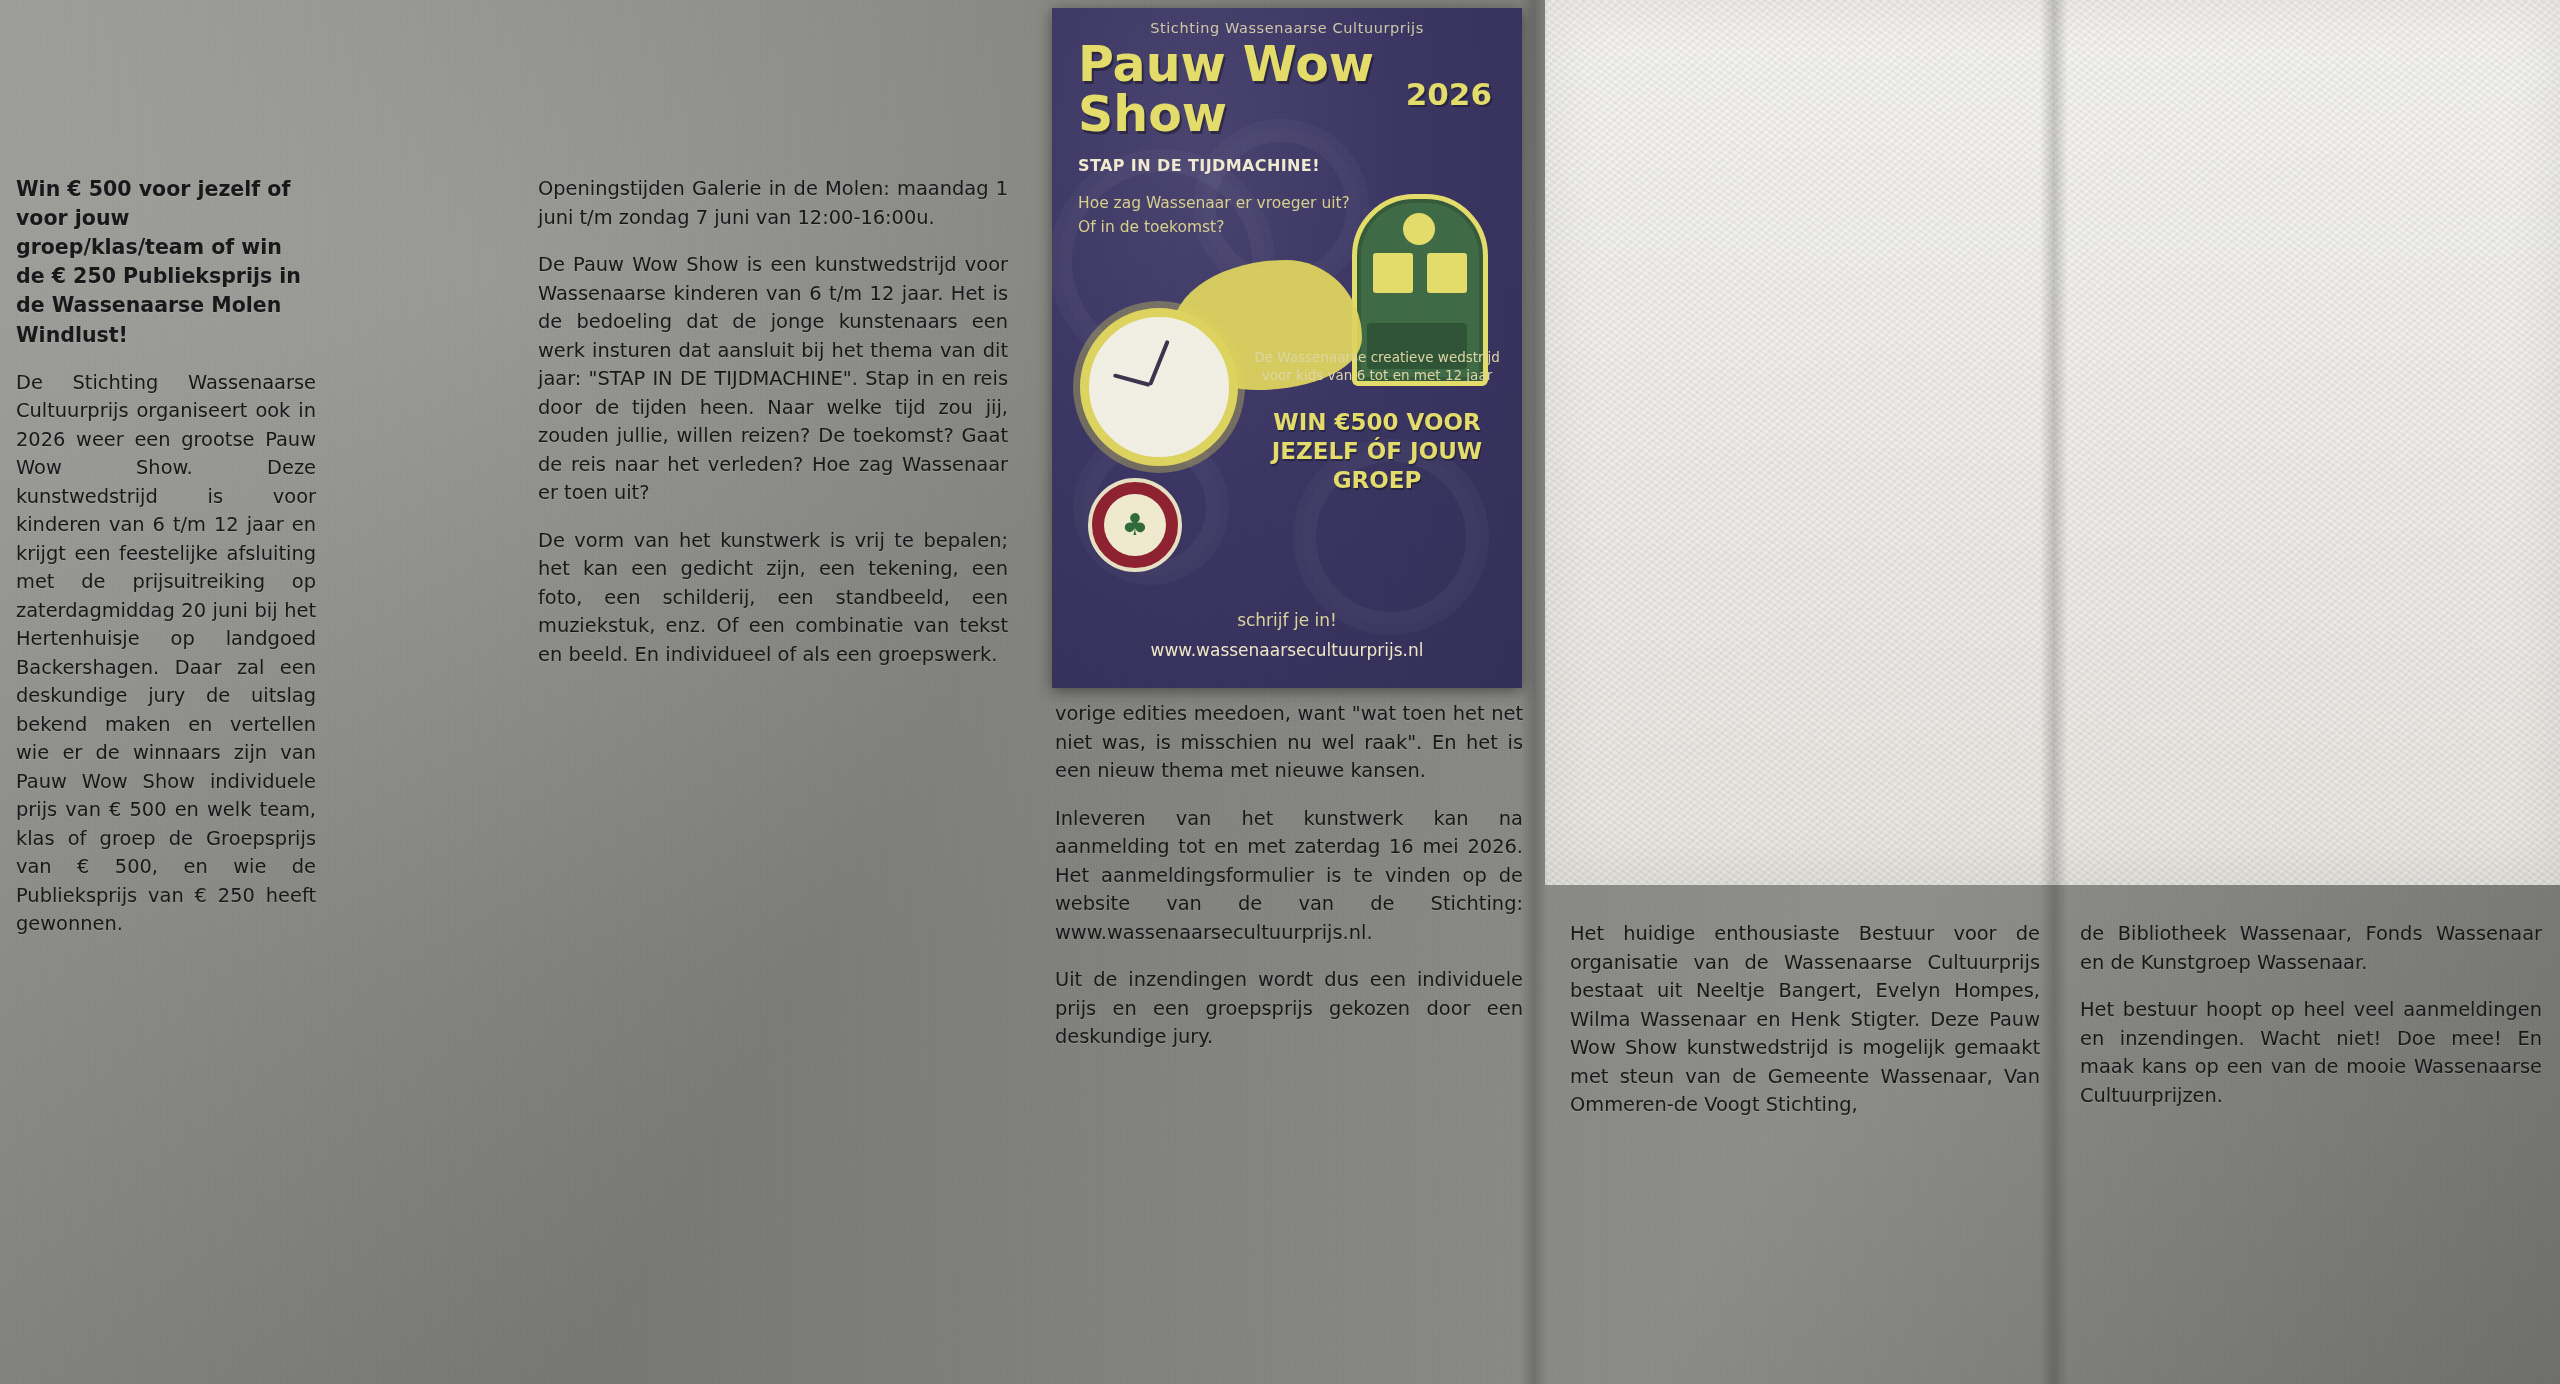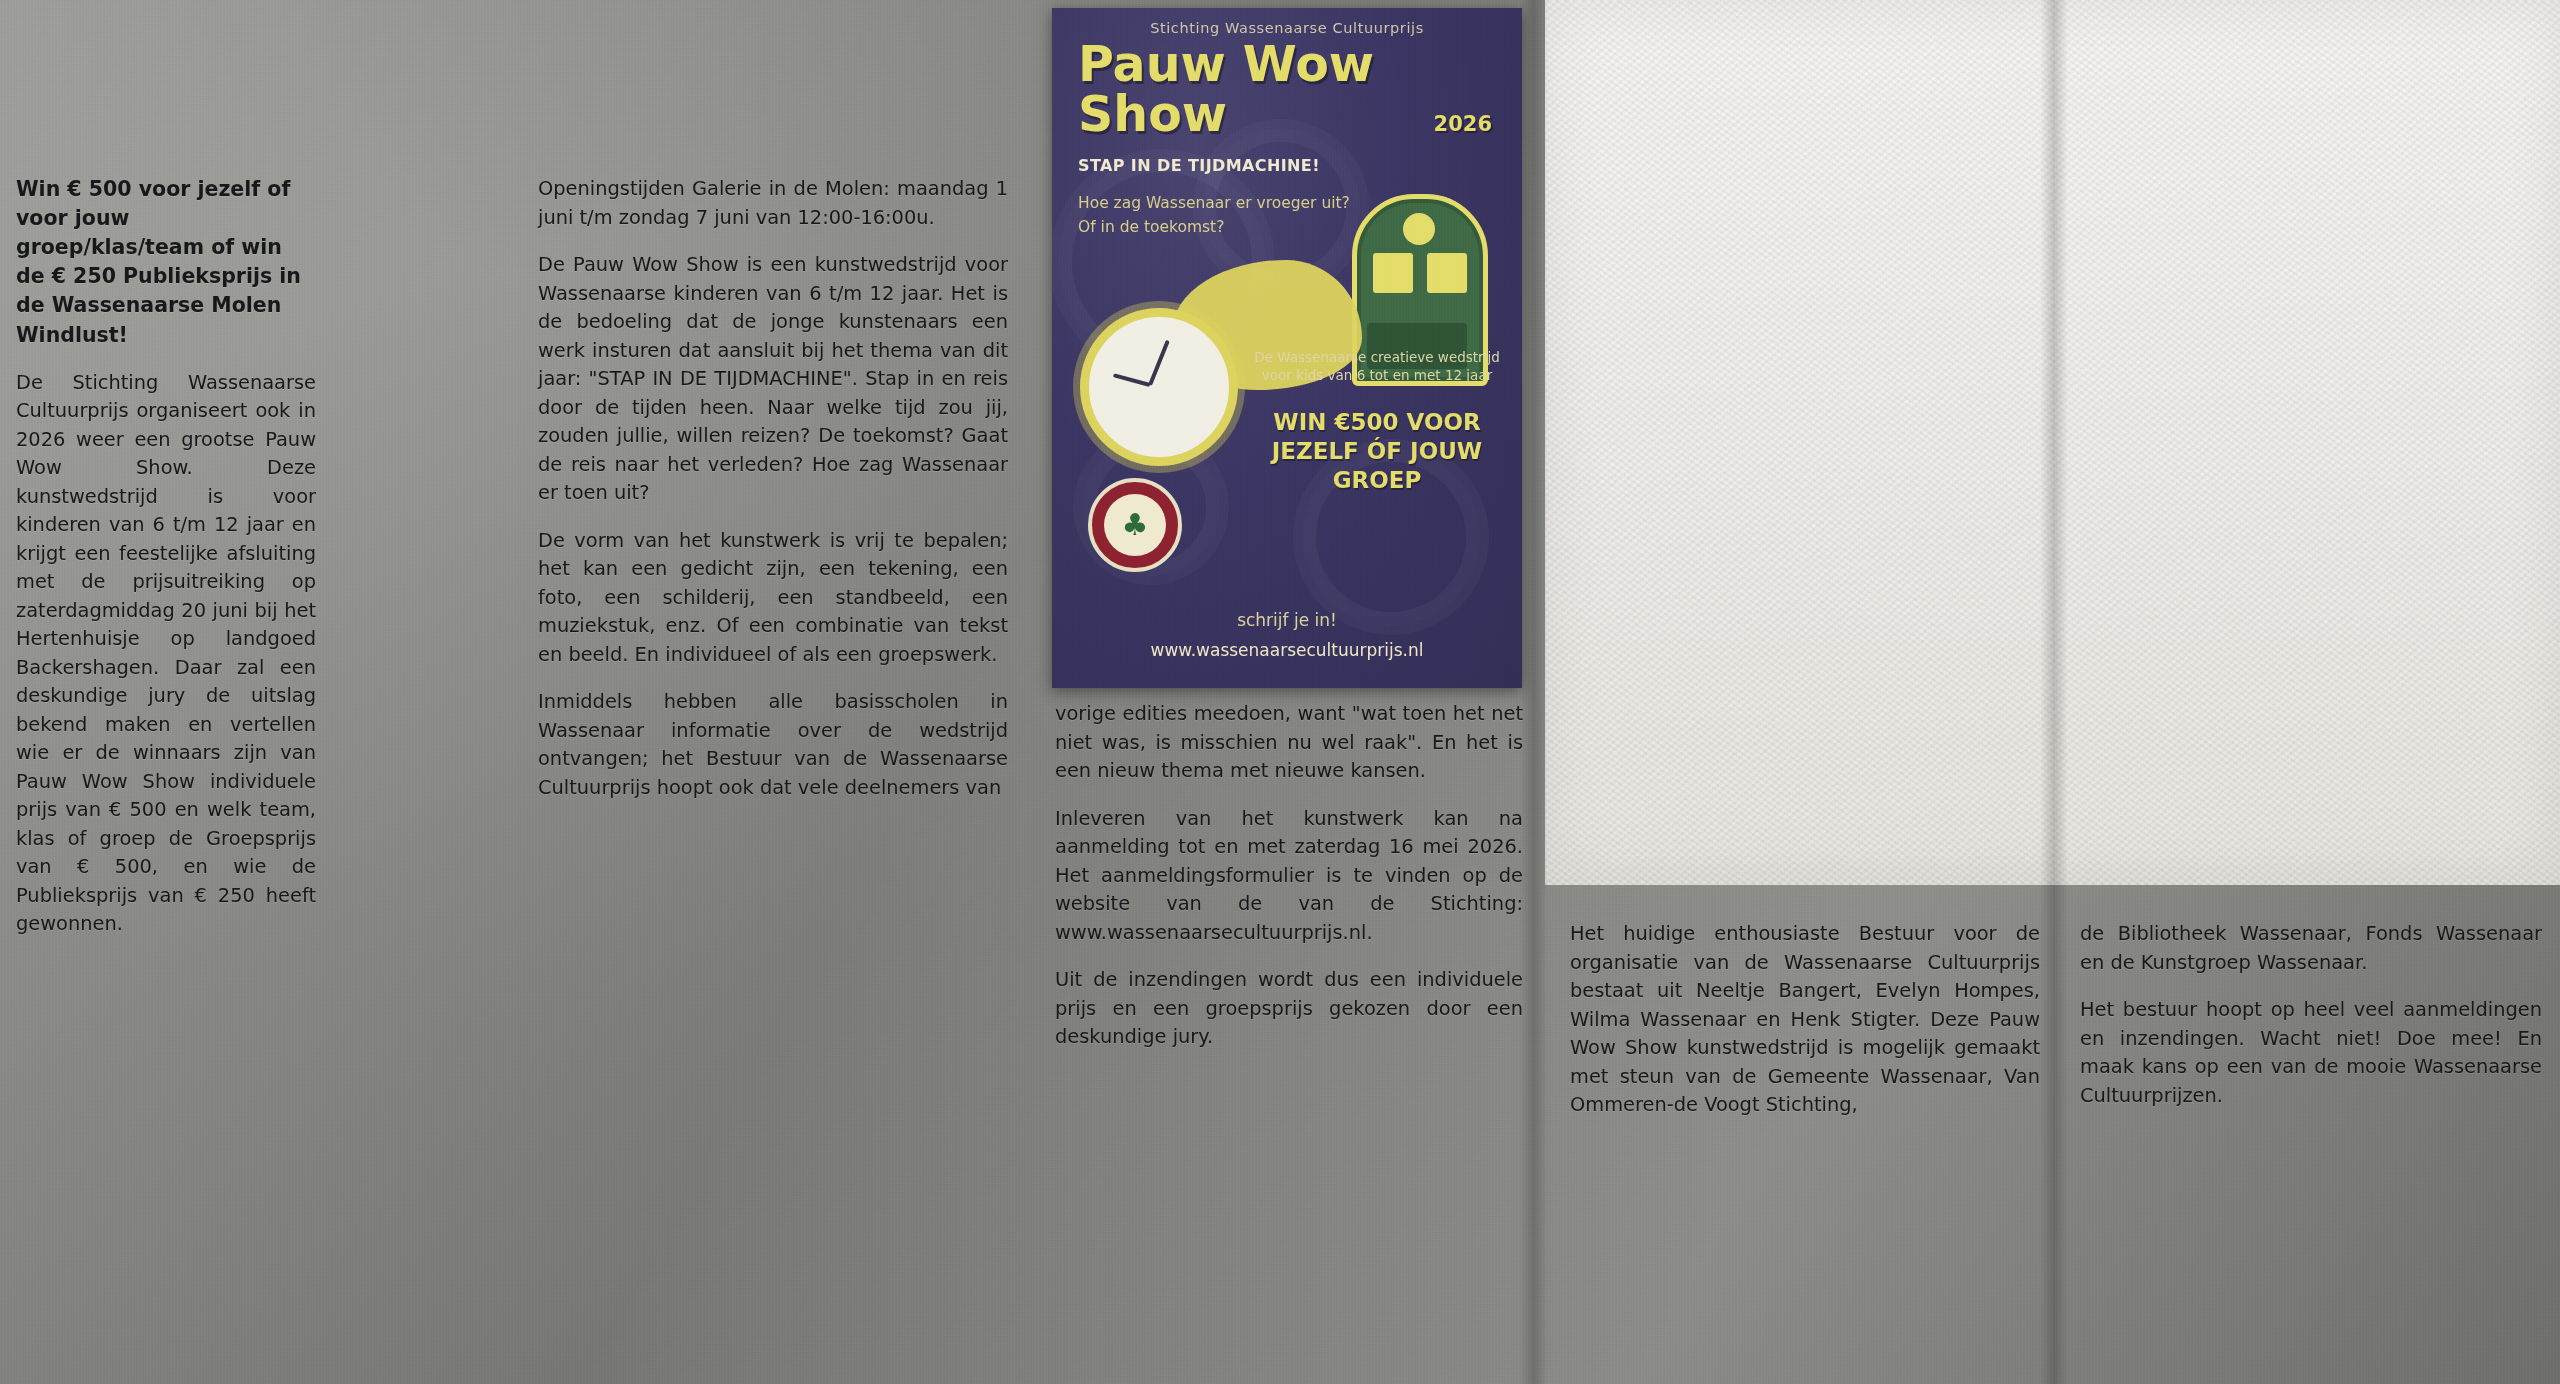--- a/index.html
+++ b/index.html
@@ -140,22 +140,22 @@
     color: #cfc9a9;
   }
   #poster-title {
     position: absolute; top: 32px; left: 26px;
     font-size: 49px; font-weight: 700;
     color: #e4dc6b;
     line-height: 1.02;
     text-shadow: 2px 3px 0 rgba(0,0,0,0.35);
   }
   #poster-year {
-    position: absolute; top: 104px; right: 30px;
-    font-size: 21px; font-weight: 700;
+    position: absolute; top: 68px; right: 30px;
+    font-size: 31px; font-weight: 700;
     color: #e4dc6b;
     text-shadow: 2px 2px 0 rgba(0,0,0,0.3);
   }
   #poster-sub {
     position: absolute; top: 148px; left: 26px;
     font-size: 16px; font-weight: 700; letter-spacing: 0.4px;
     color: #f1ead0;
   }
   #poster-q1 {
     position: absolute; top: 186px; left: 26px;
@@ -259,21 +259,20 @@
 
     <div class="col" id="col1">
       <p class="lead">Win € 500 voor jezelf of voor jouw groep/klas/team of win de € 250 Publieksprijs in de Wassenaarse Molen Windlust!</p>
       <p>De Stichting Wassenaarse Cultuurprijs organiseert ook in 2026 weer een grootse Pauw Wow Show. Deze kunstwedstrijd is voor kinderen van 6 t/m 12 jaar en krijgt een feestelijke afsluiting met de prijsuitreiking op zaterdagmiddag 20 juni bij het Hertenhuisje op landgoed Backershagen. Daar zal een deskundige jury de uitslag bekend maken en vertellen wie er de winnaars zijn van Pauw Wow Show individuele prijs van € 500 en welk team, klas of groep de Groepsprijs van € 500, en wie de Publieksprijs van € 250 heeft gewonnen.</p>
     </div>
 
     <div class="col" id="col2">
       <p>Openingstijden Galerie in de Molen: maandag 1 juni t/m zondag 7 juni van 12:00-16:00u.</p>
       <p>De Pauw Wow Show is een kunstwedstrijd voor Wassenaarse kinderen van 6 t/m 12 jaar. Het is de bedoeling dat de jonge kunstenaars een werk insturen dat aansluit bij het thema van dit jaar: "STAP IN DE TIJDMACHINE". Stap in en reis door de tijden heen. Naar welke tijd zou jij, zouden jullie, willen reizen? De toekomst? Gaat de reis naar het verleden? Hoe zag Wassenaar er toen uit?</p>
       <p>De vorm van het kunstwerk is vrij te bepalen; het kan een gedicht zijn, een tekening, een foto, een schilderij, een standbeeld, een muziekstuk, enz. Of een combinatie van tekst en beeld. En individueel of als een groepswerk.</p>
-      <p>Inmiddels hebben alle basisscholen in Wassenaar informatie over de wedstrijd ontvangen; het Bestuur van de Wassenaarse Cultuurprijs hoopt ook dat vele deelnemers van</p>
     </div>
 
     <div class="col" id="col3">
       <p>vorige edities meedoen, want "wat toen het net niet was, is misschien nu wel raak". En het is een nieuw thema met nieuwe kansen.</p>
       <p>Inleveren van het kunstwerk kan na aanmelding tot en met zaterdag 16 mei 2026. Het aanmeldingsformulier is te vinden op de website van de van de Stichting: www.wassenaarsecultuurprijs.nl.</p>
       <p>Uit de inzendingen wordt dus een individuele prijs en een groepsprijs gekozen door een deskundige jury.</p>
     </div>
 
     <div class="col" id="col4">
       <p>Het huidige enthousiaste Bestuur voor de organisatie van de Wassenaarse Cultuurprijs bestaat uit Neeltje Bangert, Evelyn Hompes, Wilma Wassenaar en Henk Stigter. Deze Pauw Wow Show kunstwedstrijd is mogelijk gemaakt met steun van de Gemeente Wassenaar, Van Ommeren-de Voogt Stichting,</p>

